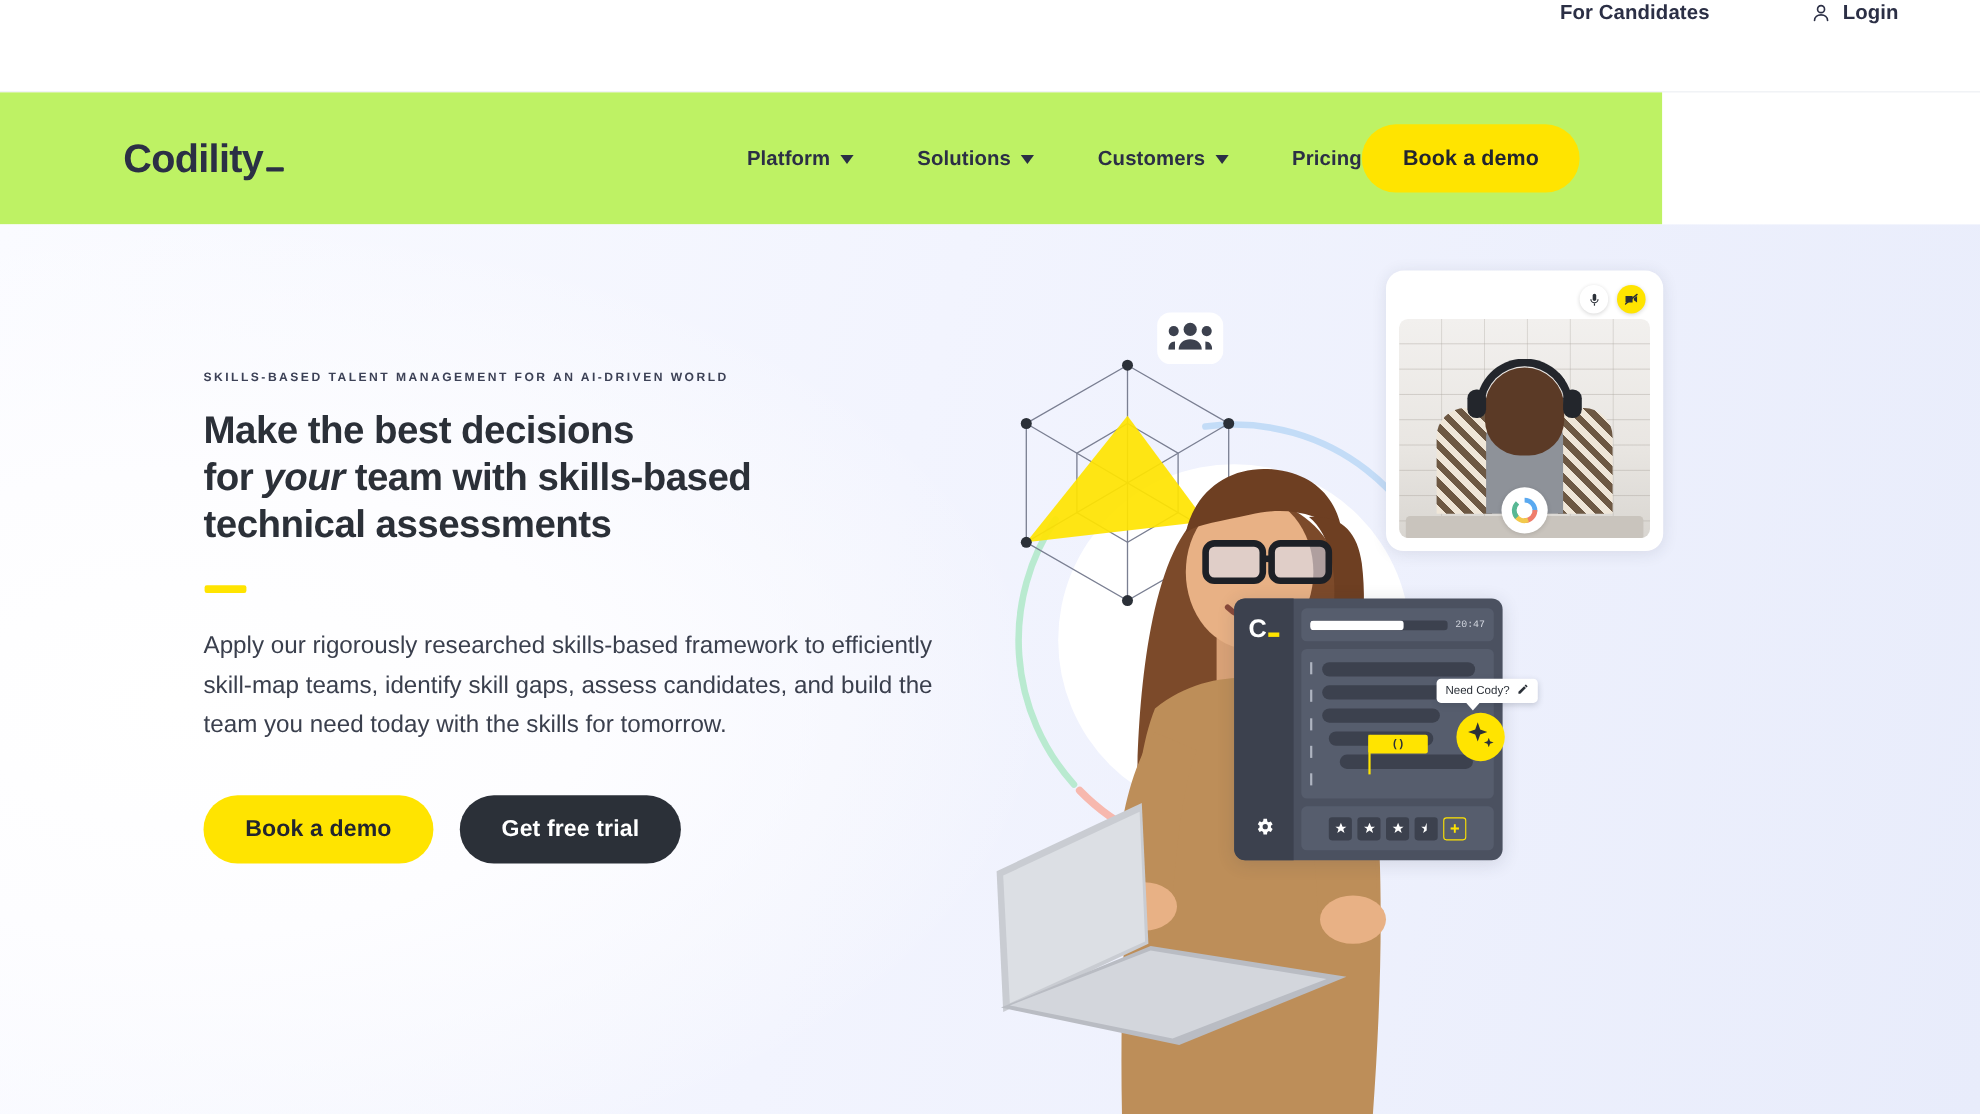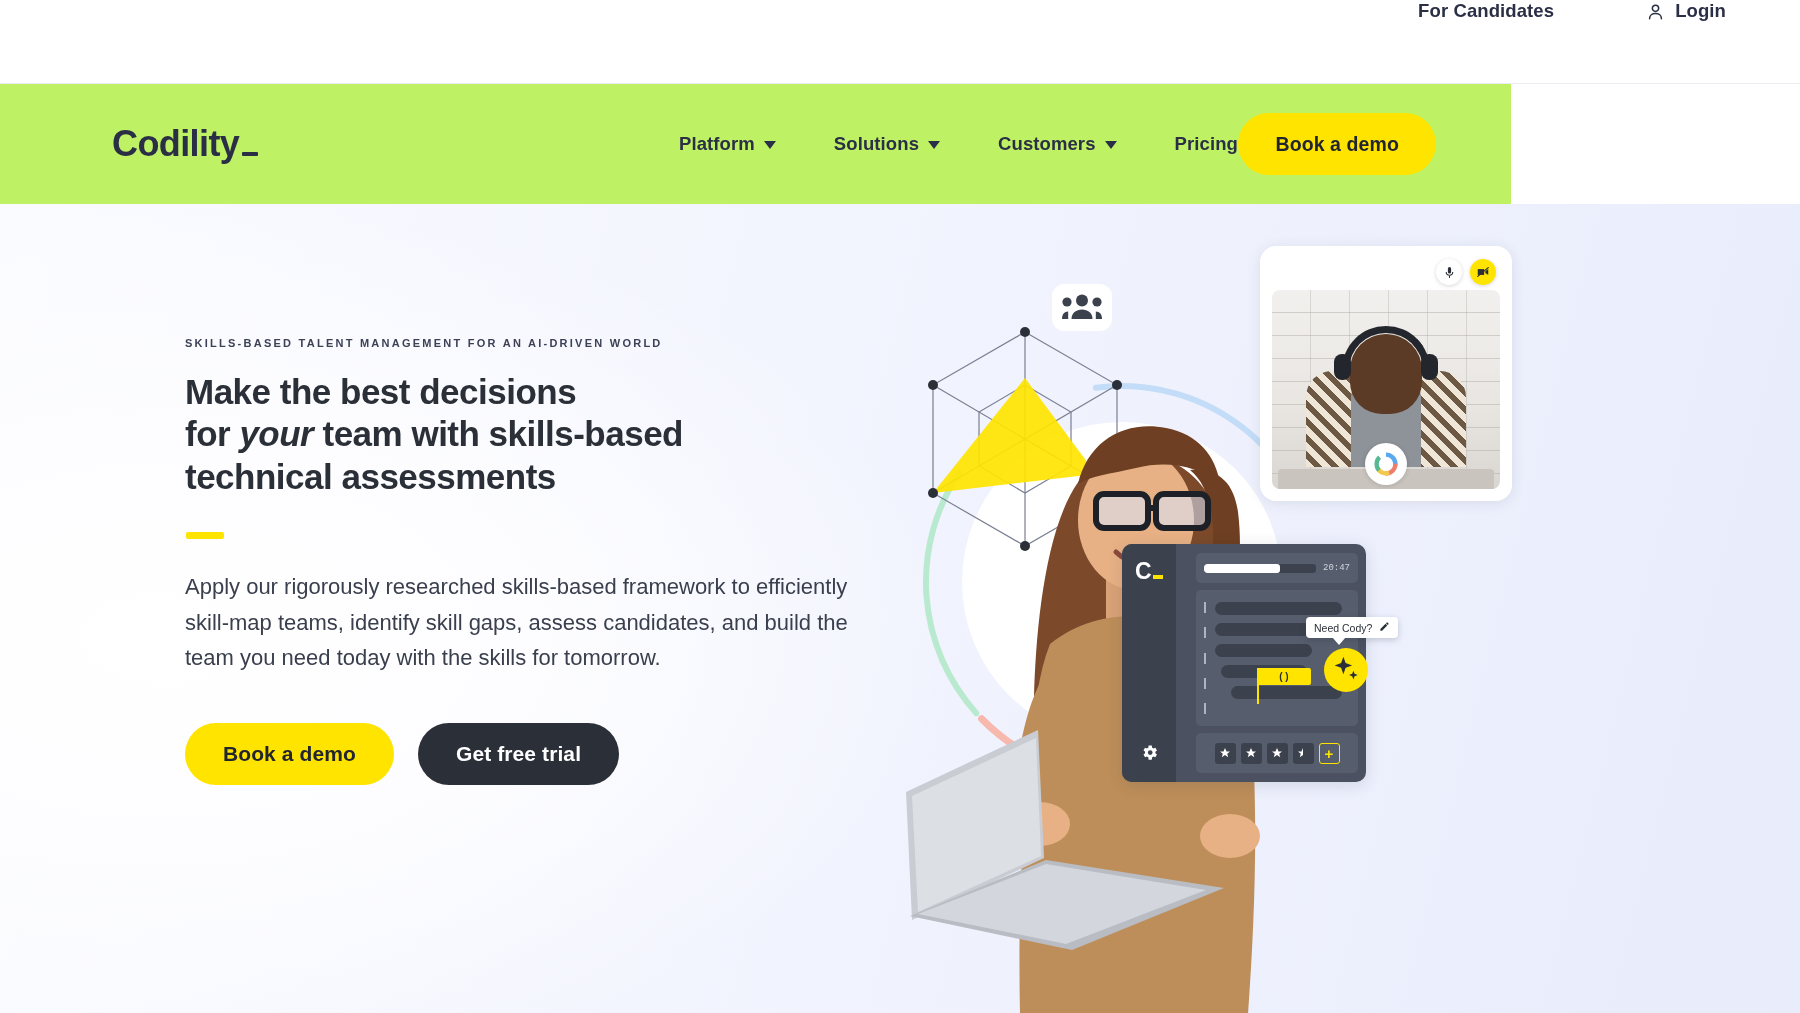--- a/index.html
+++ b/index.html
@@ -205,21 +205,21 @@
     border-radius: 10px 0 0 10px;
     display: flex; flex-direction: column;
     align-items: center; justify-content: space-between; padding: 14px 0 16px;
   }
   .rail-logo {
     color: #ffffff; font-size: 23px; font-weight: 700;
     display: flex; align-items: baseline; letter-spacing: -.5px;
   }
   .rail-logo .u { width: 10px; height: 4px; background: #ffe400; margin-left: 2px; }
   .code-body {
-    flex: 1; padding: 9px 8px 9px 20px;
+    flex: 1; padding: 9px 8px 9px 7px;
     display: flex; flex-direction: column; gap: 7px;
   }
   .code-topbar {
     background: #565d6d; border-radius: 5px; height: 30px;
     display: flex; align-items: center; gap: 7px; padding: 0 8px;
   }
   .progress {
     flex: 1; height: 9px; background: #3c414e; border-radius: 3px; overflow: hidden;
   }
   .progress > span {

